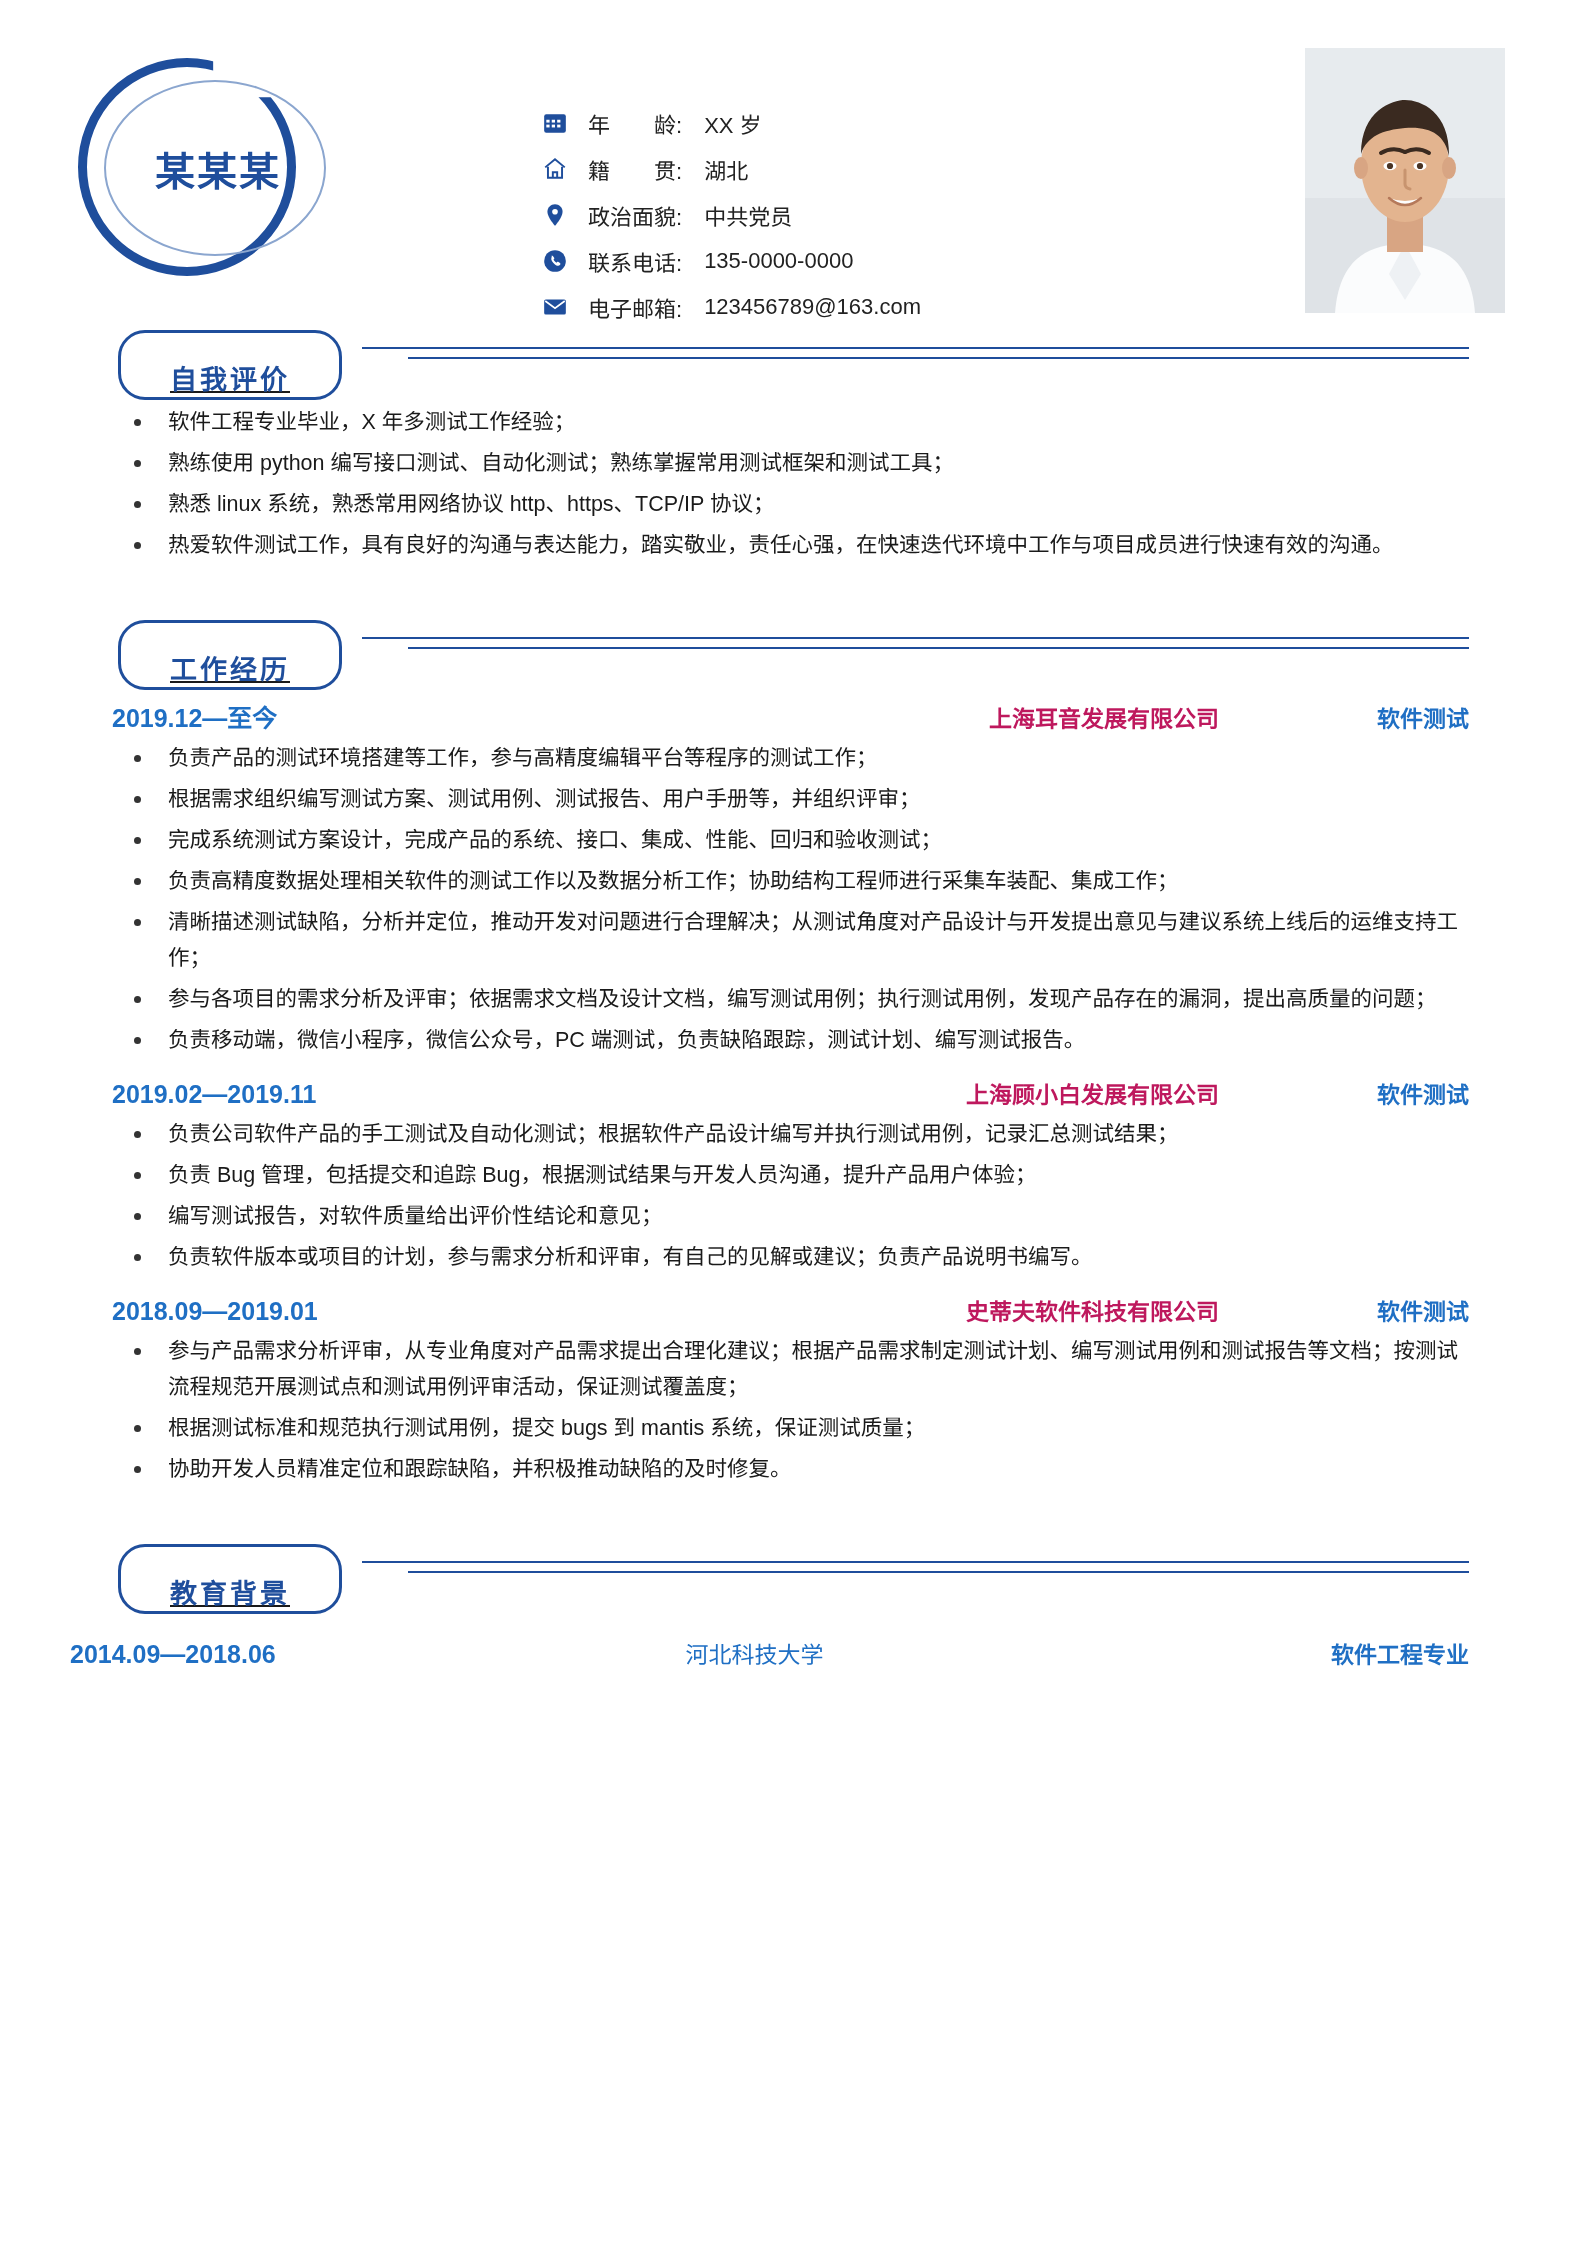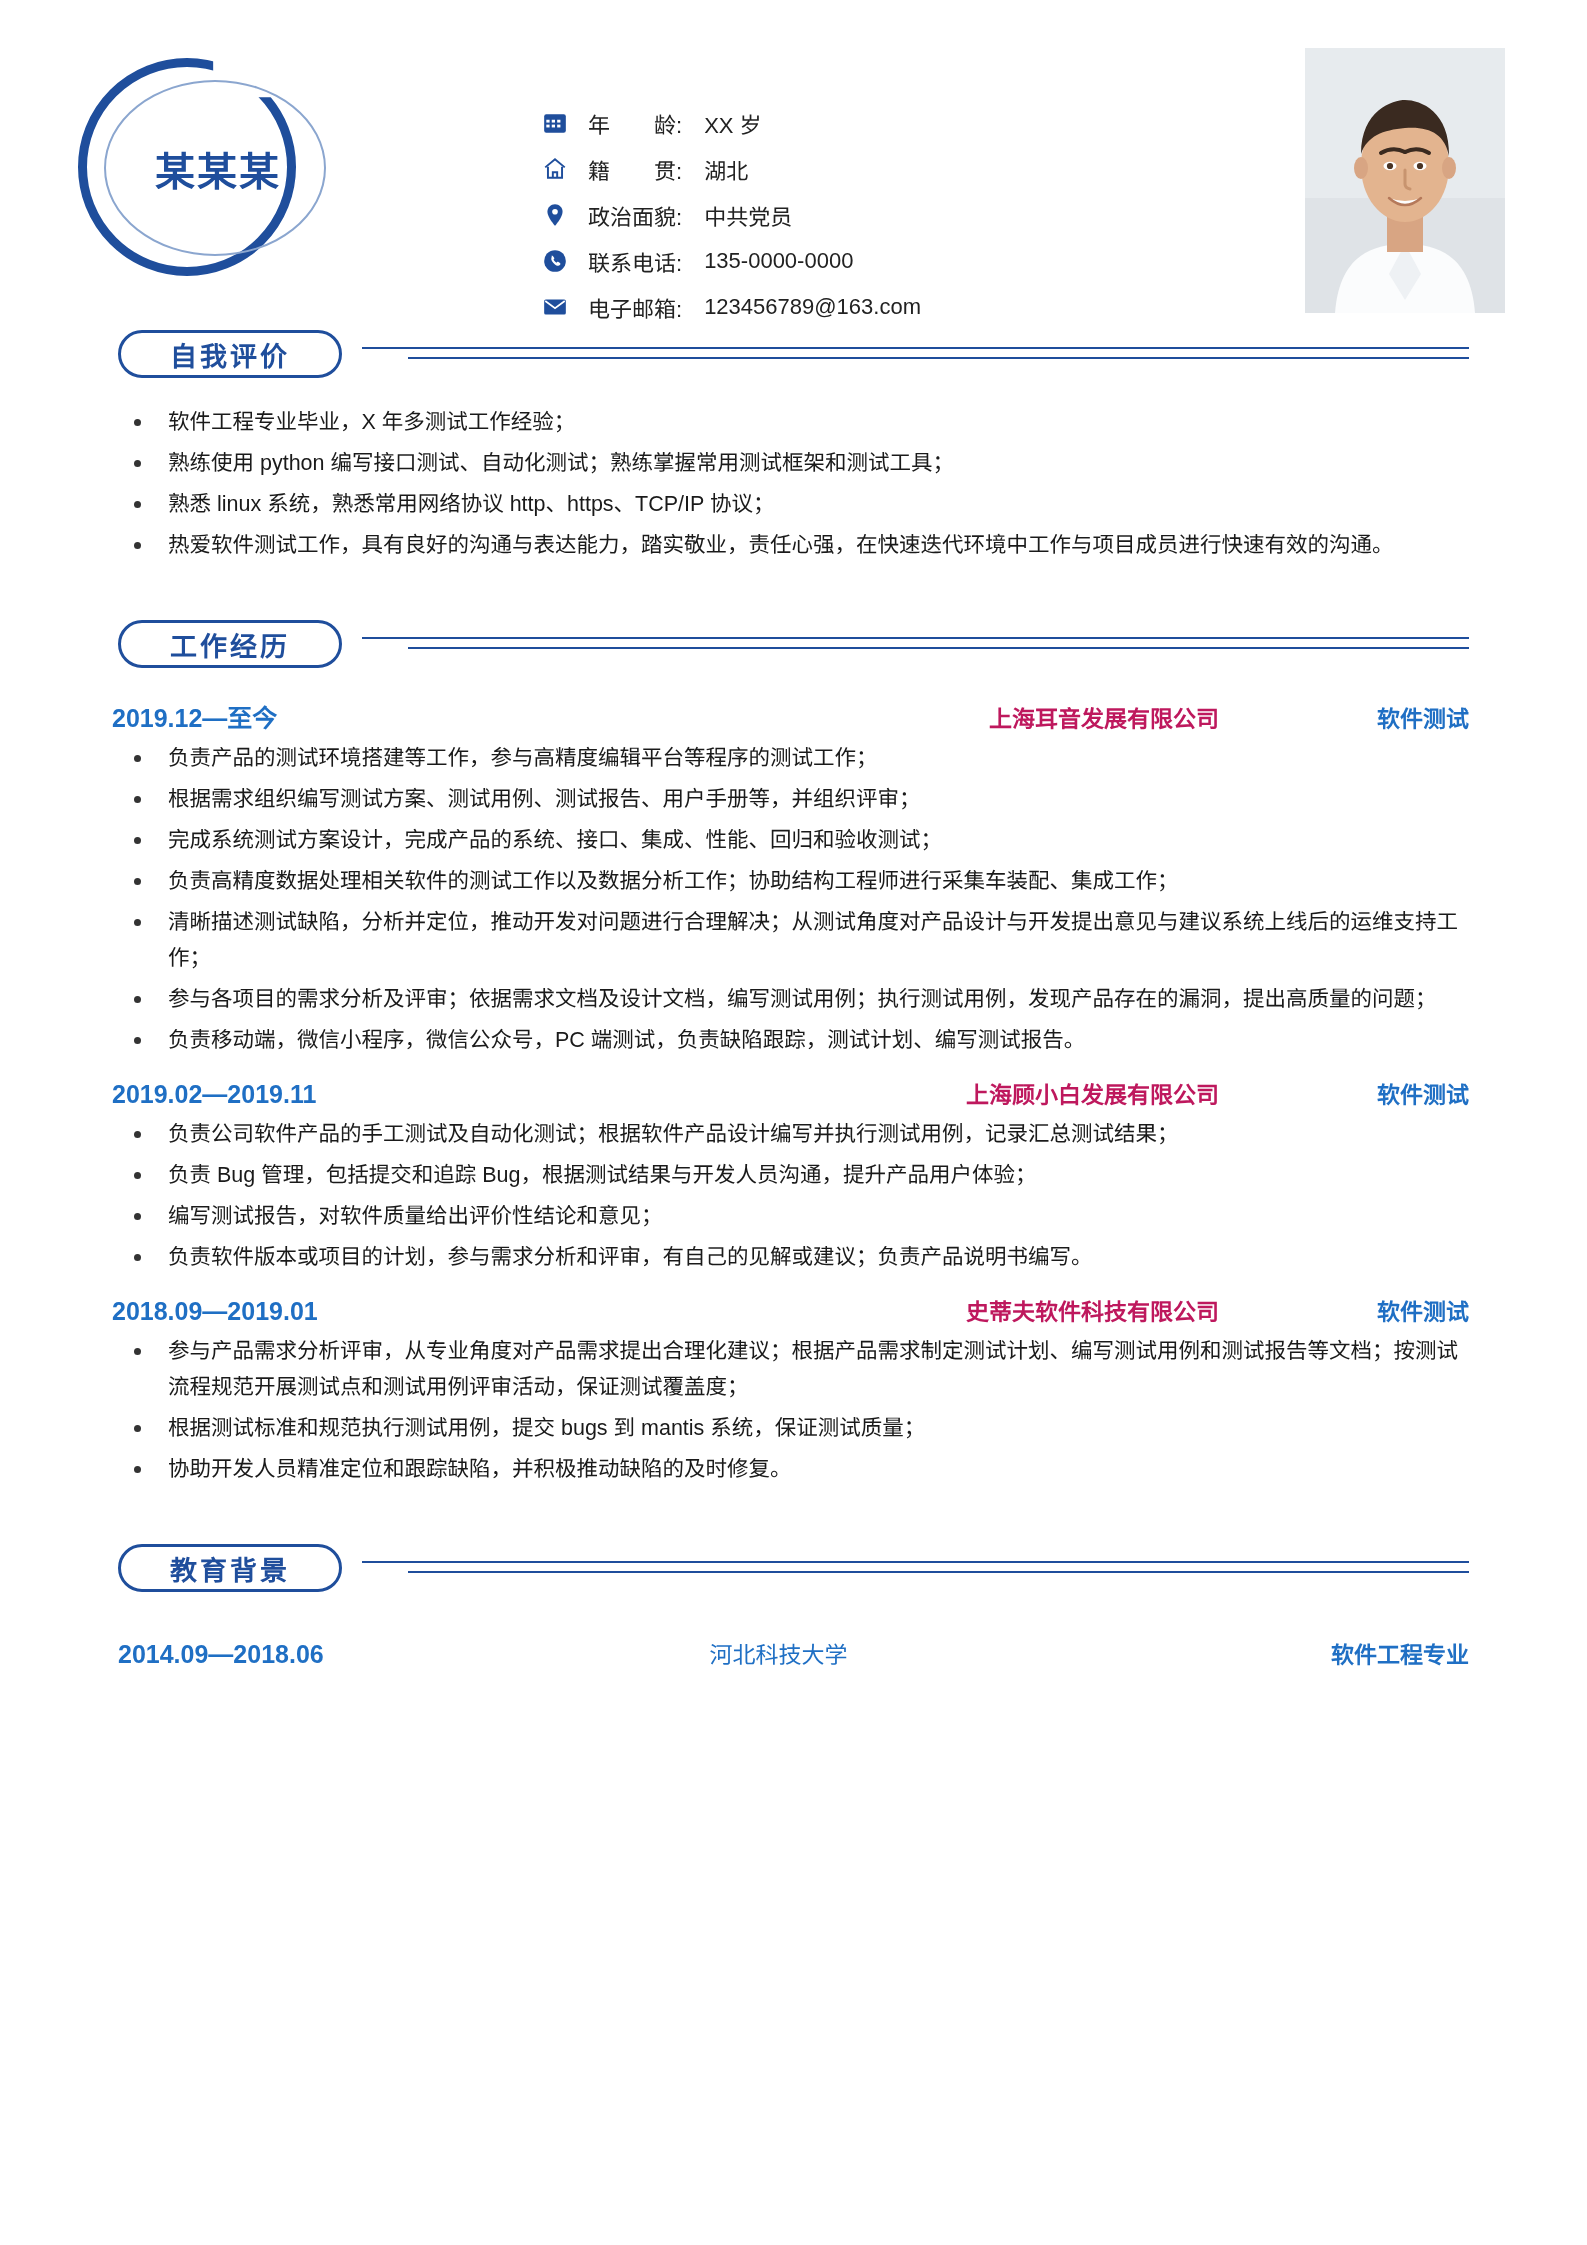--- a/index.html
+++ b/index.html
@@ -113,27 +113,28 @@
     position: relative;
     height: 60px;
     margin: 0 0 14px 0;
     padding-left: 118px;
   }
   .pill {
     position: absolute;
     left: 118px;
     top: 0;
     width: 224px;
-    height: 48px;
+    height: 70px;
     border-radius: 27px;
     border: 3px solid #1f4e9c;
     box-sizing: border-box;
     display: flex;
-    align-items: center;
+    align-items: flex-end;
     justify-content: center;
+    text-decoration: underline;
   }
   .pill-text {
     font-size: 27px;
     font-weight: bold;
     color: #1f4e9c;
     letter-spacing: 3px;
   }
   .head-lines {
     position: absolute;
     left: 362px;
@@ -205,21 +206,21 @@
     font-size: 23px;
     font-weight: bold;
     color: #1f6fc4;
   }
 
   .section-gap { height: 52px; }
 
   .edu-row {
     display: flex;
     align-items: baseline;
-    padding: 18px 118px 0 118px;
+    padding: 18px 118px 0 70px;
   }
   .edu-row .period {
     width: 320px;
     font-size: 25px;
     font-weight: bold;
     color: #1f6fc4;
   }
   .edu-row .school {
     flex: 1;
     text-align: center;

